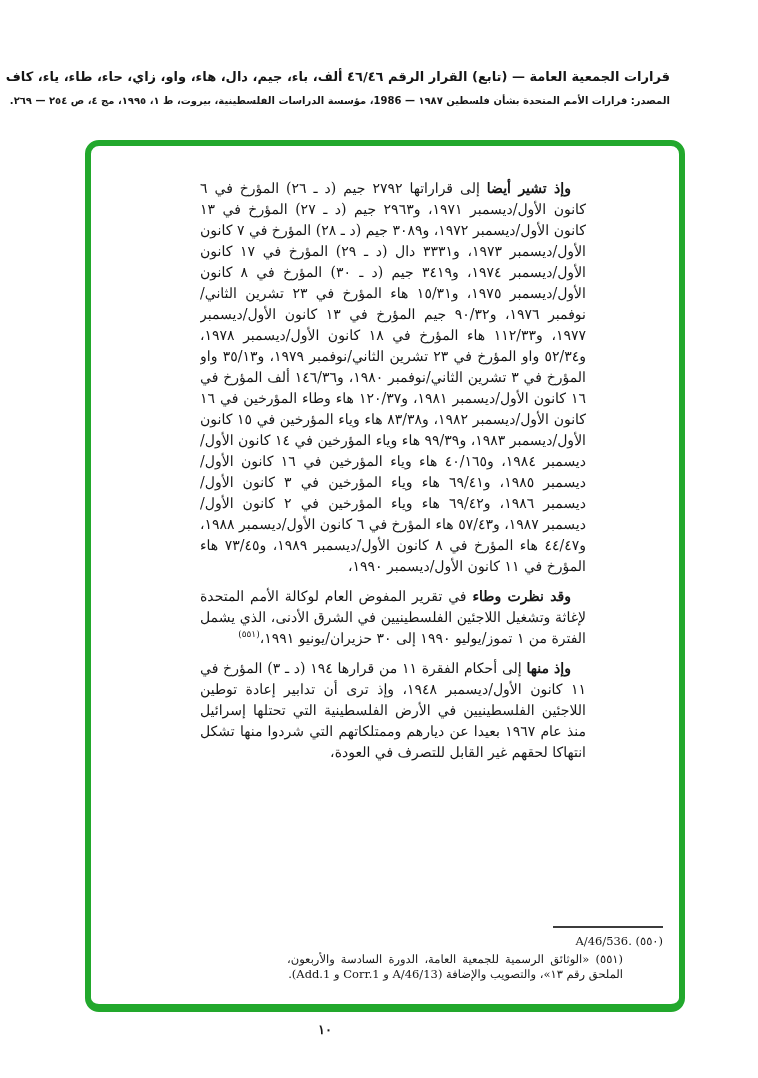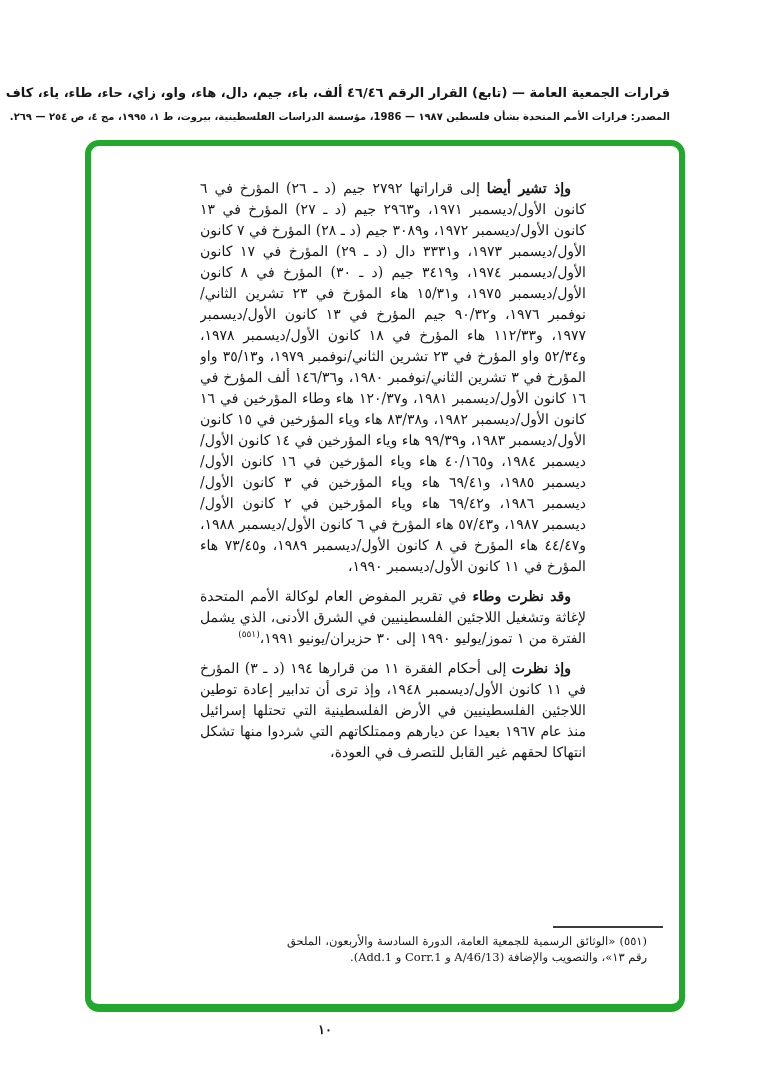--- a/index.html
+++ b/index.html
@@ -5,21 +5,21 @@
   html, body { margin: 0; padding: 0; }
   body {
     width: 758px; height: 1078px;
     background: #ffffff;
     position: relative;
     font-family: "DejaVu Serif", "Liberation Serif", serif;
     color: #161616;
   }
   .page-header {
     position: absolute;
-    top: 84px; right: 88px; width: 578px;
+    top: 68px; right: 88px; width: 578px;
     direction: rtl;
     text-align: right;
   }
   .header-title {
     font-family: "DejaVu Sans", "Liberation Sans", sans-serif;
     font-weight: bold;
     font-size: 13px;
     line-height: 18px;
     white-space: nowrap;
   }
@@ -71,21 +71,21 @@
   .footnote-rule {
     width: 110px;
     height: 0;
     border-top: 2px solid #3c3c3c;
     margin-bottom: 6px;
   }
   .footnote { margin: 0; }
   .footnote-551 {
     margin-top: 2px;
     margin-left: 0;
-    margin-right: 16px;
+    margin-right: 40px;
     text-align: justify;
   }
   .page-number {
     position: absolute;
     top: 1022px; left: 0;
     width: 650px;
     text-align: center;
     font-size: 13px;
     font-weight: bold;
   }
@@ -96,24 +96,28 @@
 <div class="page-header">
   <div class="header-title">قرارات الجمعية العامة — (تابع) القرار الرقم ٤٦/٤٦ ألف، باء، جيم، دال، هاء، واو، زاي، حاء، طاء، ياء، كاف</div>
   <div class="header-source">المصدر: قرارات الأمم المتحدة بشأن فلسطين ١٩٨٧ — 1986، مؤسسة الدراسات الفلسطينية، بيروت، ط ١، ١٩٩٥، مج ٤، ص ٢٥٤ — ٢٦٩.</div>
 </div>
 
 <div class="green-frame"></div>
 
 <div class="resolution-text">
   <p><span class="lead">وإذ تشير أيضا</span><span> إلى قراراتها ٢٧٩٢ جيم (د ـ ٢٦) المؤرخ في ٦ كانون الأول/ديسمبر ١٩٧١، و٢٩٦٣ جيم (د ـ ٢٧) المؤرخ في ١٣ كانون الأول/ديسمبر ١٩٧٢، و٣٠٨٩ جيم (د ـ ٢٨) المؤرخ في ٧ كانون الأول/ديسمبر ١٩٧٣، و٣٣٣١ دال (د ـ ٢٩) المؤرخ في ١٧ كانون الأول/ديسمبر ١٩٧٤، و٣٤١٩ جيم (د ـ ٣٠) المؤرخ في ٨ كانون الأول/ديسمبر ١٩٧٥، و١٥/٣١ هاء المؤرخ في ٢٣ تشرين الثاني/نوفمبر ١٩٧٦، و٩٠/٣٢ جيم المؤرخ في ١٣ كانون الأول/ديسمبر ١٩٧٧، و١١٢/٣٣ هاء المؤرخ في ١٨ كانون الأول/ديسمبر ١٩٧٨، و٥٢/٣٤ واو المؤرخ في ٢٣ تشرين الثاني/نوفمبر ١٩٧٩، و٣٥/١٣ واو المؤرخ في ٣ تشرين الثاني/نوفمبر ١٩٨٠، و١٤٦/٣٦ ألف المؤرخ في ١٦ كانون الأول/ديسمبر ١٩٨١، و١٢٠/٣٧ هاء وطاء المؤرخين في ١٦ كانون الأول/ديسمبر ١٩٨٢، و٨٣/٣٨ هاء وياء المؤرخين في ١٥ كانون الأول/ديسمبر ١٩٨٣، و٩٩/٣٩ هاء وياء المؤرخين في ١٤ كانون الأول/ديسمبر ١٩٨٤، و٤٠/١٦٥ هاء وياء المؤرخين في ١٦ كانون الأول/ديسمبر ١٩٨٥، و٦٩/٤١ هاء وياء المؤرخين في ٣ كانون الأول/ديسمبر ١٩٨٦، و٦٩/٤٢ هاء وياء المؤرخين في ٢ كانون الأول/ديسمبر ١٩٨٧، و٥٧/٤٣ هاء المؤرخ في ٦ كانون الأول/ديسمبر ١٩٨٨، و٤٤/٤٧ هاء المؤرخ في ٨ كانون الأول/ديسمبر ١٩٨٩، و٧٣/٤٥ هاء المؤرخ في ١١ كانون الأول/ديسمبر ١٩٩٠،</span></p>
   <p><span class="lead">وقد نظرت وطاء</span><span> في تقرير المفوض العام لوكالة الأمم المتحدة لإغاثة وتشغيل اللاجئين الفلسطينيين في الشرق الأدنى، الذي يشمل الفترة من ١ تموز/يوليو ١٩٩٠ إلى ٣٠ حزيران/يونيو ١٩٩١،</span><span class="footnote-ref">(٥٥١)</span></p>
-  <p><span class="lead">وإذ نظرت</span><span> إلى أحكام الفقرة ١١ من قرارها ١٩٤ (د ـ ٣) المؤرخ في ١١ كانون الأول/ديسمبر ١٩٤٨، وإذ ترى أن تدابير إعادة توطين اللاجئين الفلسطينيين في الأرض الفلسطينية التي تحتلها إسرائيل منذ عام ١٩٦٧ بعيدا عن ديارهم وممتلكاتهم التي شردوا منها تشكل انتهاكا لحقهم غير القابل للتصرف في العودة،</span></p>
+  <p><span class="lead">وإذ منها</span><span> إلى أحكام الفقرة ١١ من قرارها ١٩٤ (د ـ ٣) المؤرخ في ١١ كانون الأول/ديسمبر ١٩٤٨، وإذ ترى أن تدابير إعادة توطين اللاجئين الفلسطينيين في الأرض الفلسطينية التي تحتلها إسرائيل منذ عام ١٩٦٧ بعيدا عن ديارهم وممتلكاتهم التي شردوا منها تشكل انتهاكا لحقهم غير القابل للتصرف في العودة،</span></p>
 </div>
 
 <div class="footnotes">
   <div class="footnote-rule"></div>
+  <div class="footnote footnote-550">
+    <span>(٥٥٠)</span>
+    <span dir="ltr">A/46/536.</span>
+  </div>
   <div class="footnote footnote-551">
     <span>(٥٥١)</span>
     <span dir="rtl">«الوثائق الرسمية للجمعية العامة، الدورة السادسة والأربعون، الملحق رقم ١٣»، والتصويب والإضافة (A/46/13 و Corr.1 و Add.1).</span>
   </div>
 </div>
 
 <div class="page-number">١٠</div>
 
 </body></html>

